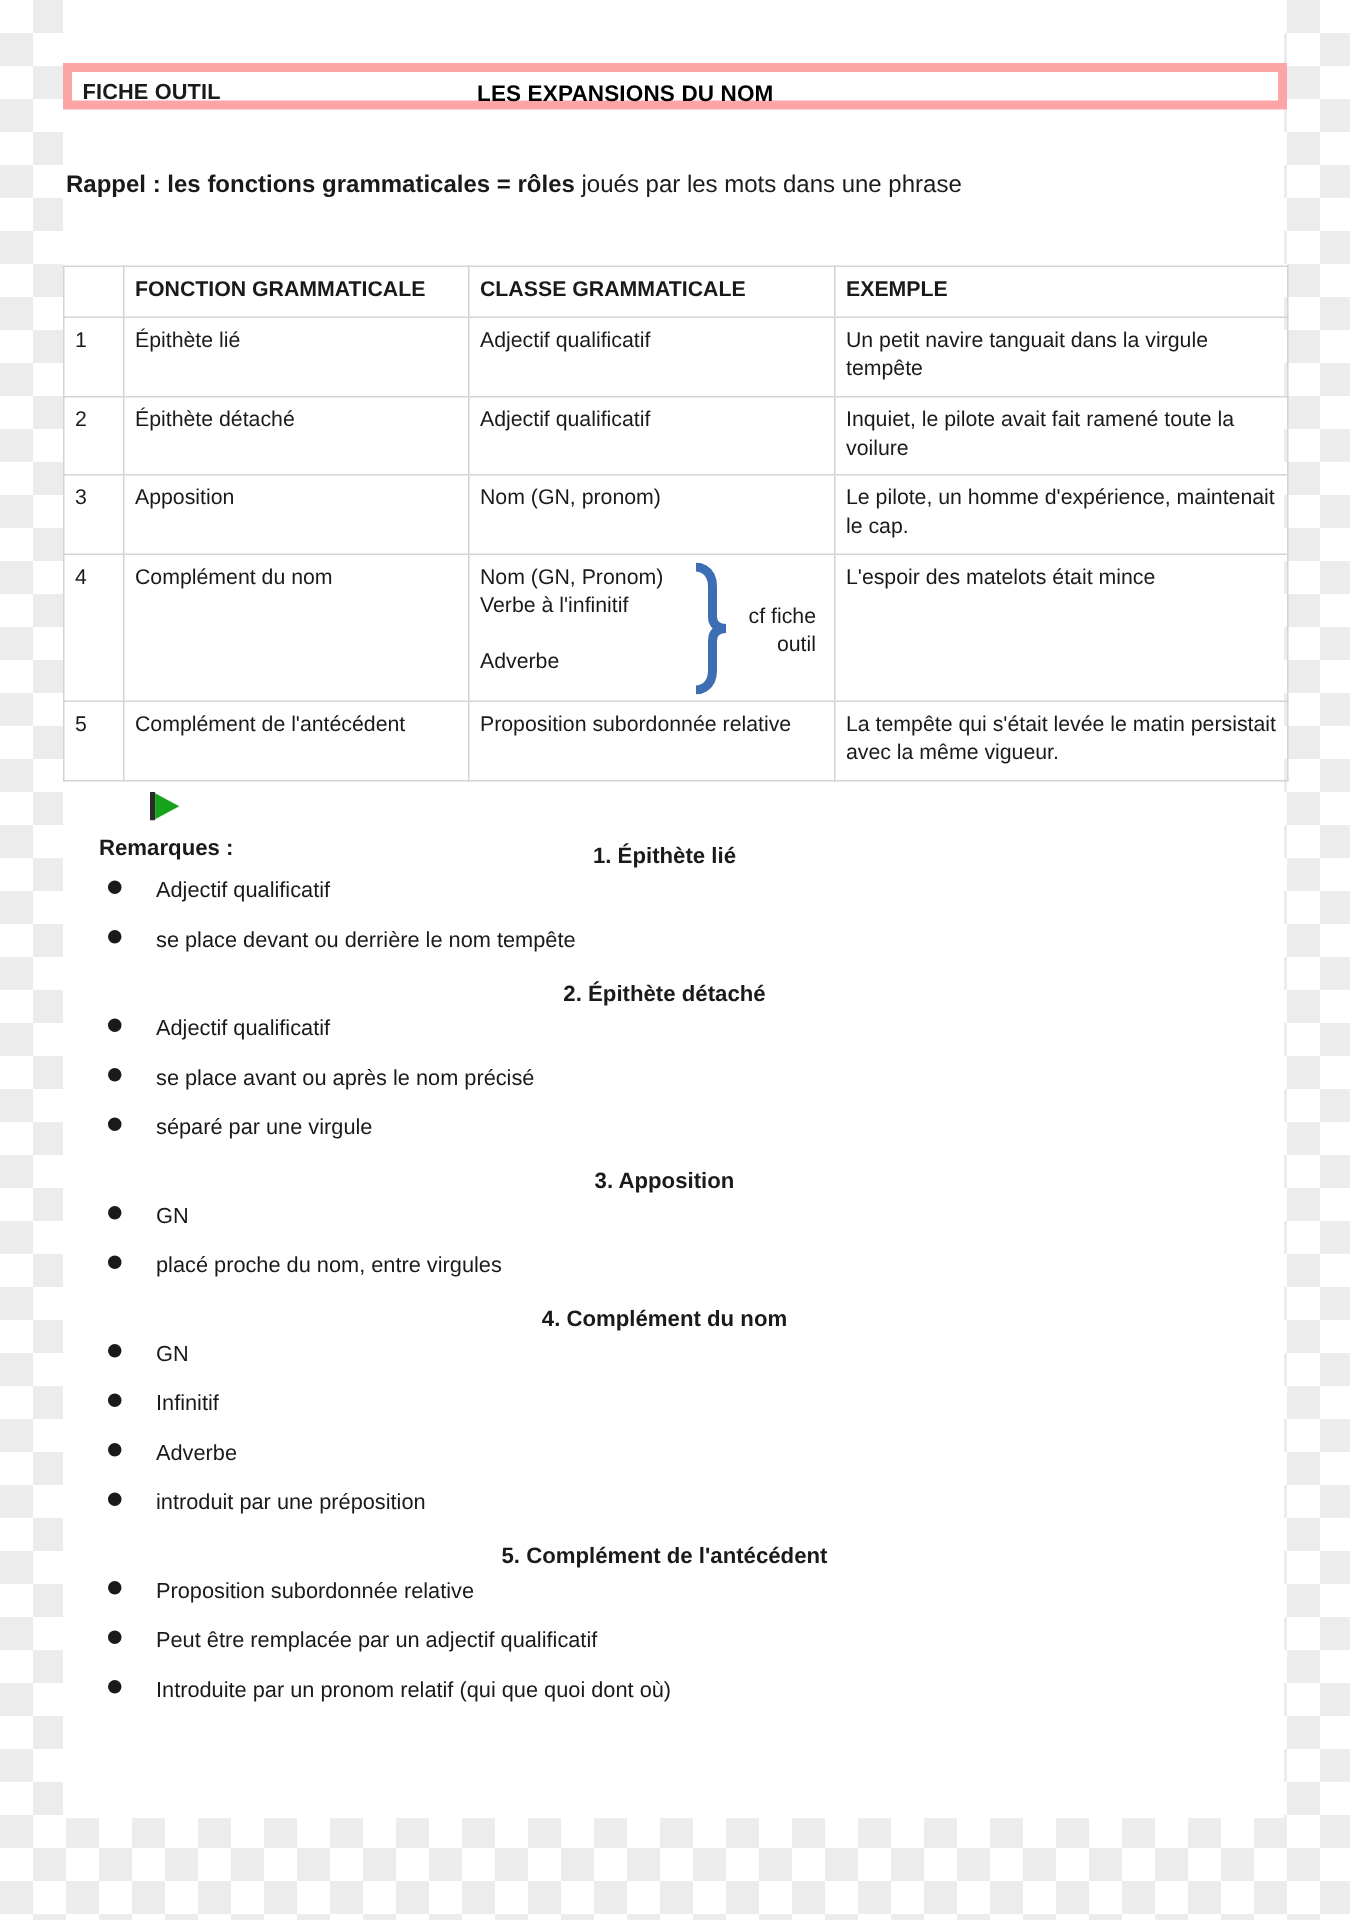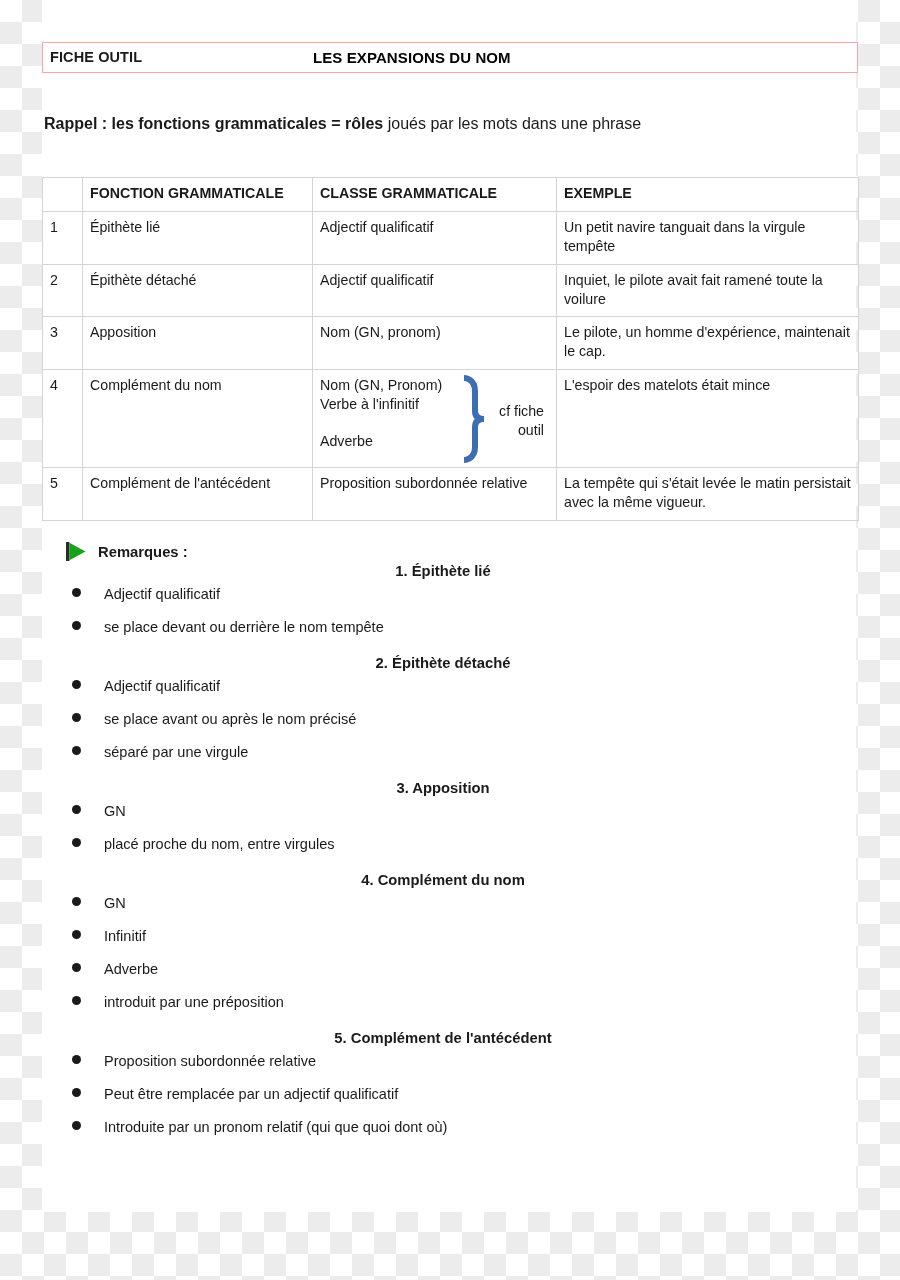--- a/index.html
+++ b/index.html
@@ -30,21 +30,21 @@
     box-sizing: border-box;
   }
 
   
   .doc-header {
     position: absolute;
     left: 0px;
     top: 42px;
     width: 816px;
     height: 31px;
-    border: 1px solid #fca5a5;
+    border: 6px solid #fca5a5;
     box-sizing: border-box;
     background: #ffffff;
   }
   .doc-header .cell-left {
     position: absolute;
     left: 7px;
     top: 6px;
     font-size: 14.5px;
     font-weight: bold;
     color: #1a1a1a;
@@ -125,24 +125,25 @@
     top: 32px;
     width: 58px;
     text-align: right;
     line-height: 1.33;
   }
 
   
   .remarques {
     position: absolute;
     left: 24px;
-    top: 542px;
+    top: 528px;
     display: flex;
     align-items: center;
     gap: 11px;
+    flex-direction: column;
   }
   .flag-icon { display: block; }
   .remarques-label {
     font-size: 14.8px;
     font-weight: bold;
     color: #1a1a1a;
   }
 
   .notes {
     position: absolute;

